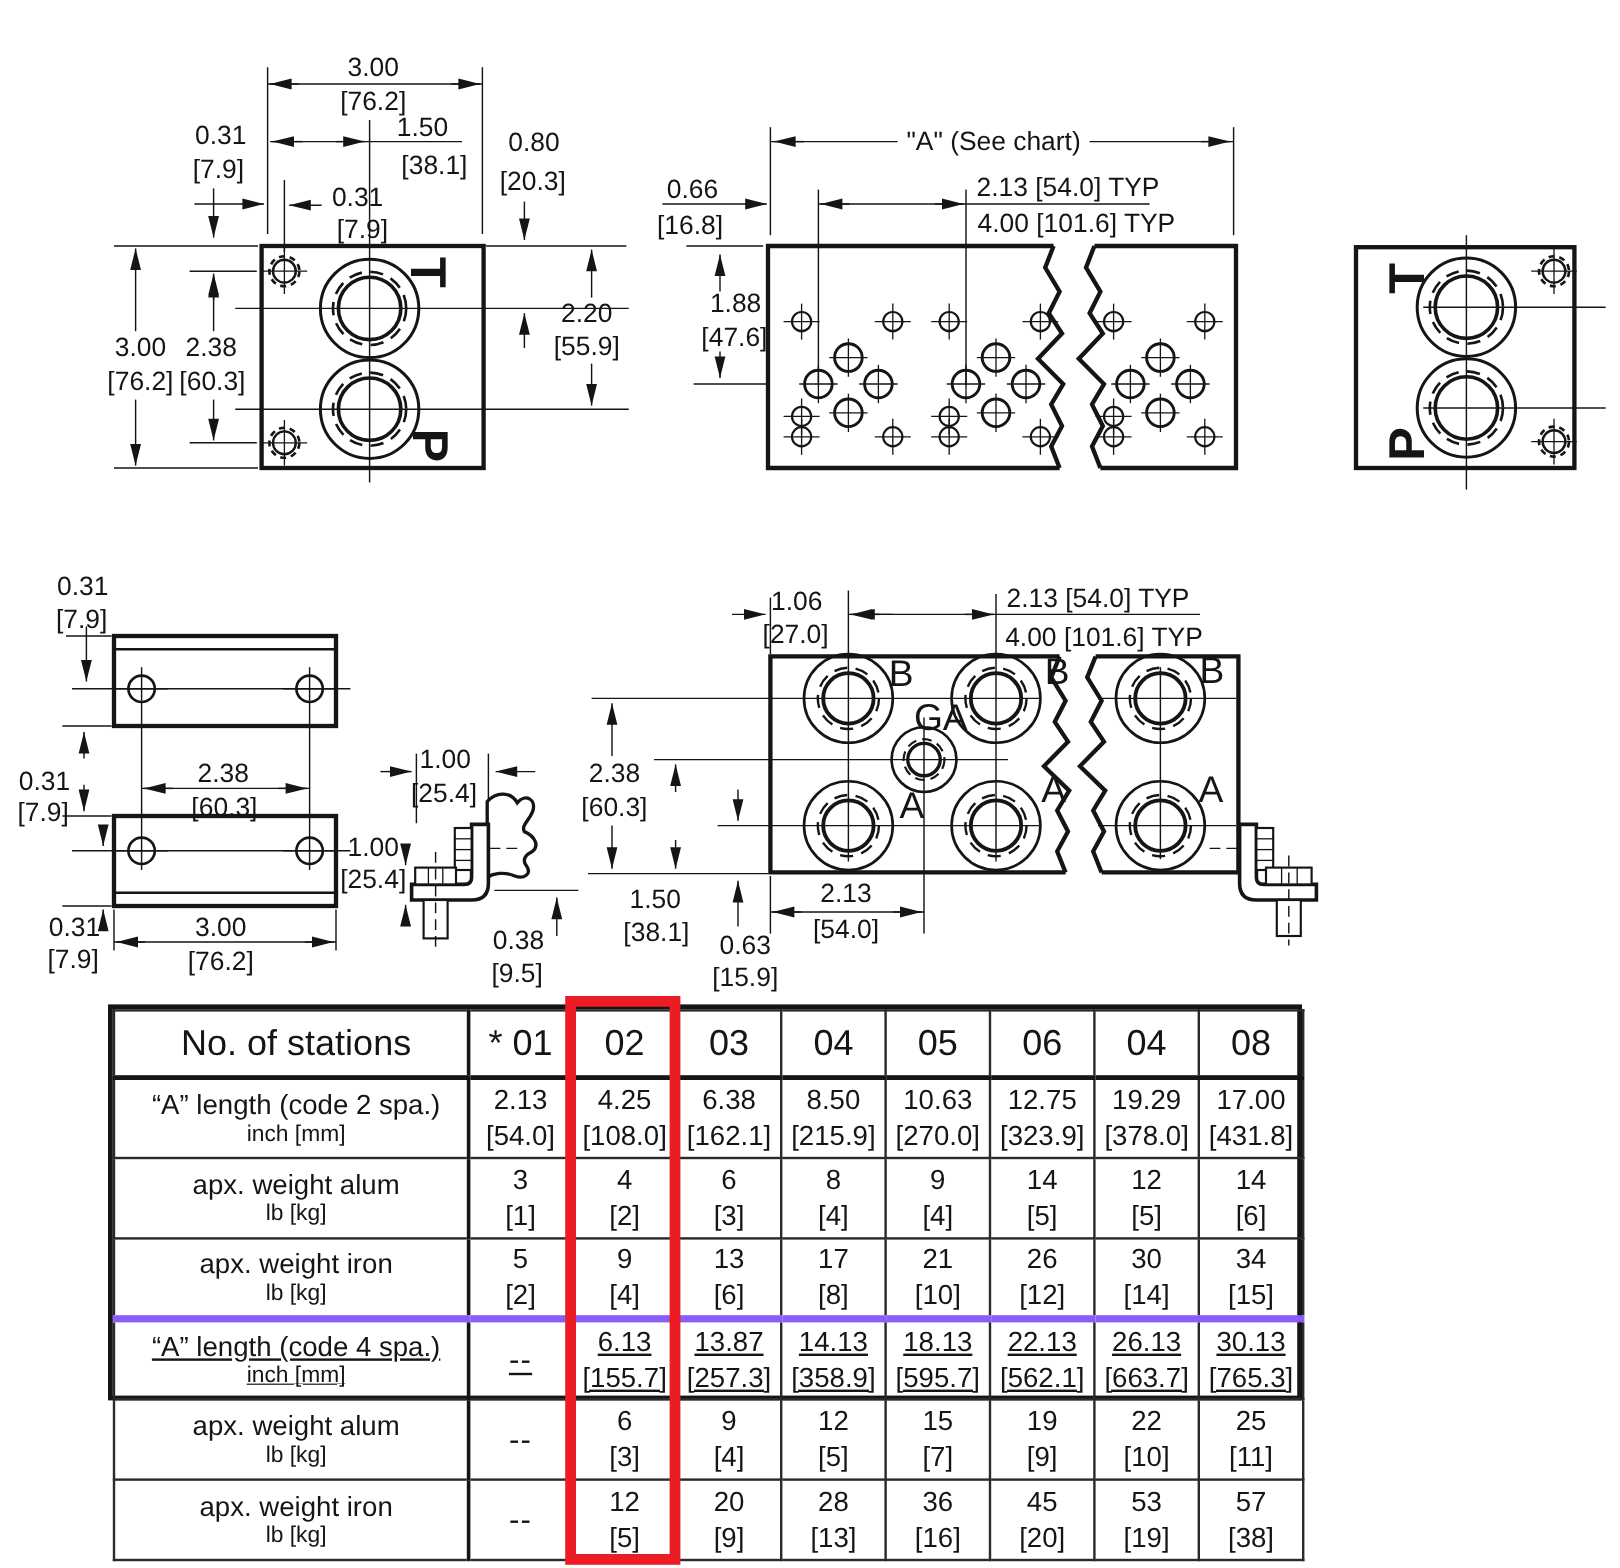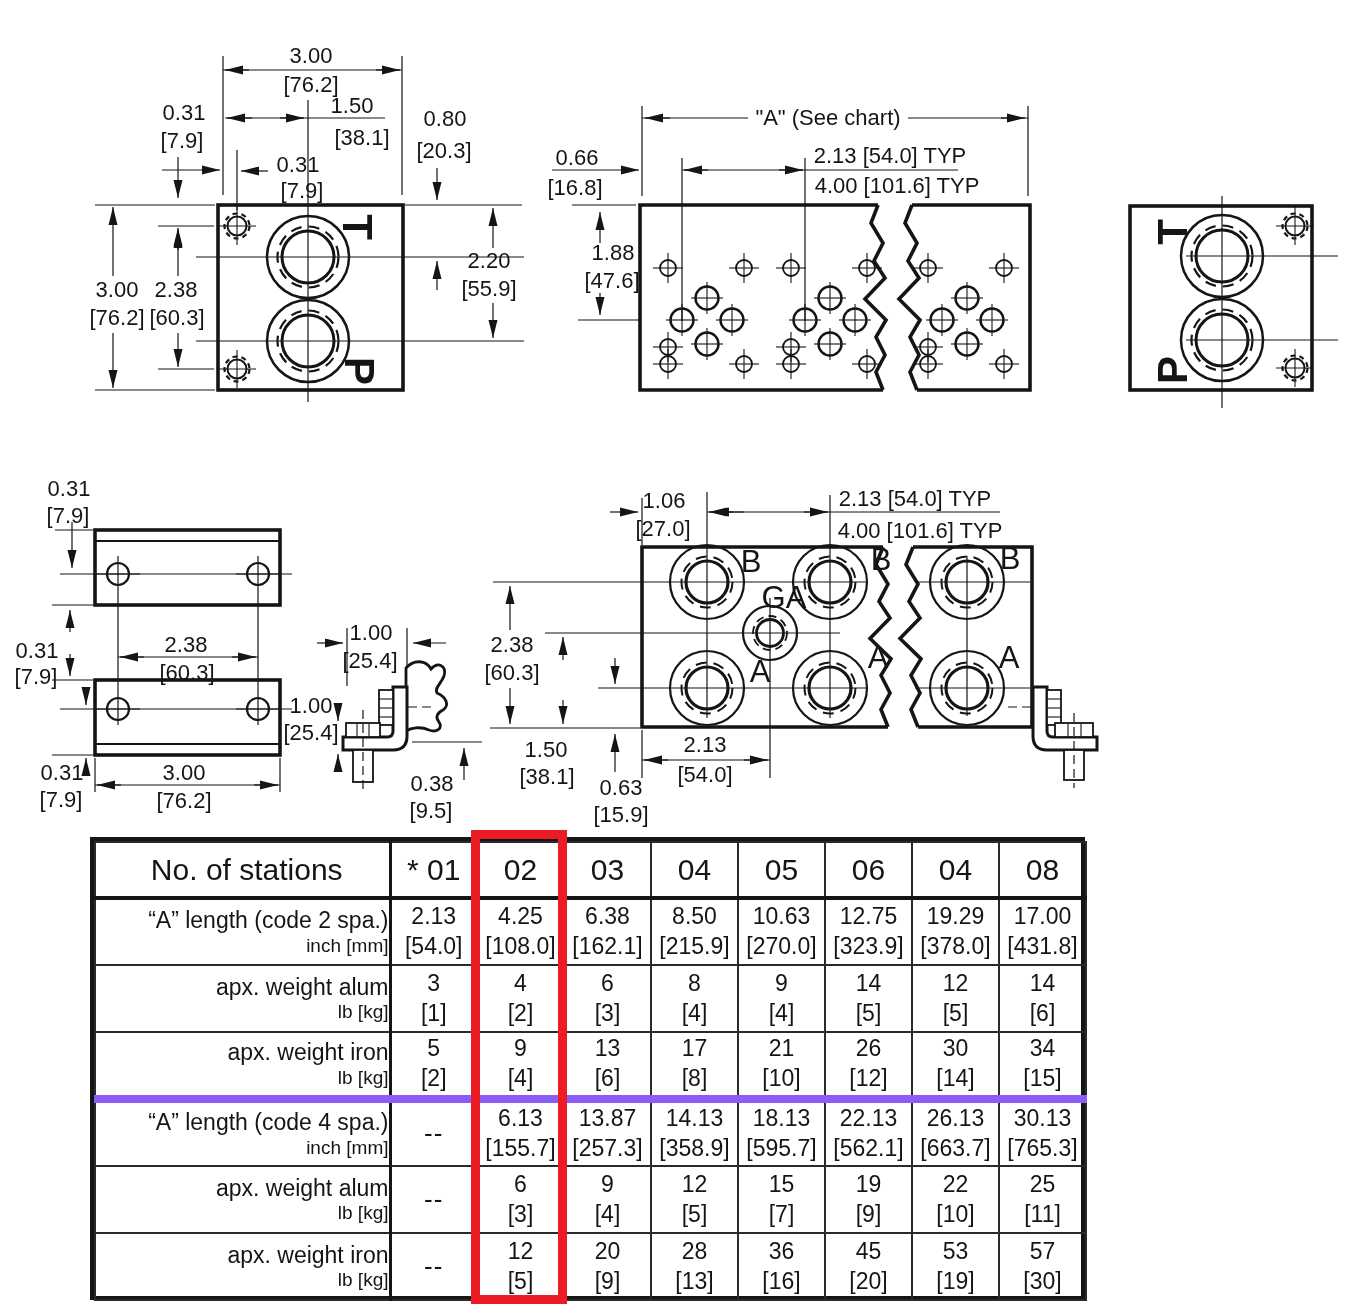--- a/index.html
+++ b/index.html
@@ -14,29 +14,29 @@
   .arrow{ stroke:#151515; stroke-width:1.2; fill:none; marker-end:url(#ar); }
   .s18{stroke:#151515;stroke-width:1.8;fill:none}.s20{stroke:#151515;stroke-width:2;fill:none}
   .s22{stroke:#151515;stroke-width:2.2;fill:none}.s24{stroke:#151515;stroke-width:2.4;fill:none}
   .s25{stroke:#151515;stroke-width:2.5;fill:none}.s28{stroke:#151515;stroke-width:2.8;fill:none}
   .s30{stroke:#151515;stroke-width:3;fill:none}.s32{stroke:#151515;stroke-width:3.2;fill:none}
   .cl { stroke:#151515; stroke-width:1.1; }
   .d1 { stroke-dasharray:11,7; } .d2 { stroke-dasharray:8,5; } .d3 { stroke-dasharray:5,4; }
   .dc { stroke-dasharray:9,5; }
   .wfill { fill:#fff; }
 
-  .tblwrap { position:absolute; left:90px; top:837px; width:995px; height:463px;
+  .tblwrap { position:absolute; left:90px; top:837px; width:995px; height:330px;
              border:4px solid #151515; box-sizing:border-box; background:#fff; }
   table { border-collapse:collapse; width:100%; height:100%; table-layout:fixed; }
   th,td { border:2px solid #2a2a2a; padding:0; vertical-align:middle; color:#151515; }
   tr.hdr th { height:53px; font-weight:normal; font-size:30px; text-align:center;
               border-bottom:4px solid #151515; }
-  th.rowlabel, td.rowlabel { text-align:right; padding-left:9px; border-right:3px solid #151515; }
+  th.rowlabel, td.rowlabel { text-align:center; padding-left:9px; border-right:3px solid #151515; }
   tbody tr { height:67px; }
-  tr.sect td { border-top:8px solid #8b5cf6; }
+  tr.sect td { border-top:6px solid #8b5cf6;text-decoration:underline; }
   .rl1 { font-size:23px; line-height:1.25; }
   .rl2 { font-size:19px; line-height:1.2; }
   .vcell { text-align:center; font-size:23px; line-height:1.3; }
   .vcell.dash { font-size:26px; letter-spacing:1px; }
 
   .hl { position:absolute; left:471px; top:830px; width:96px; height:474px;
         border:9px solid #ec1c24; box-sizing:border-box; pointer-events:none; }
 </style>
 </head>
 <body>
@@ -601,19 +601,19 @@
           <td class="vcell">
             <div>45</div>
             <div>[20]</div>
           </td>
           <td class="vcell">
             <div>53</div>
             <div>[19]</div>
           </td>
           <td class="vcell">
             <div>57</div>
-            <div>[30]</div>
+            <div>[38]</div>
           </td>
         </tr>
       </tbody>
     </table>
 </div>
 <div class="hl" style="border-color: rgb(236, 28, 36);"></div>
 
 </body></html>

